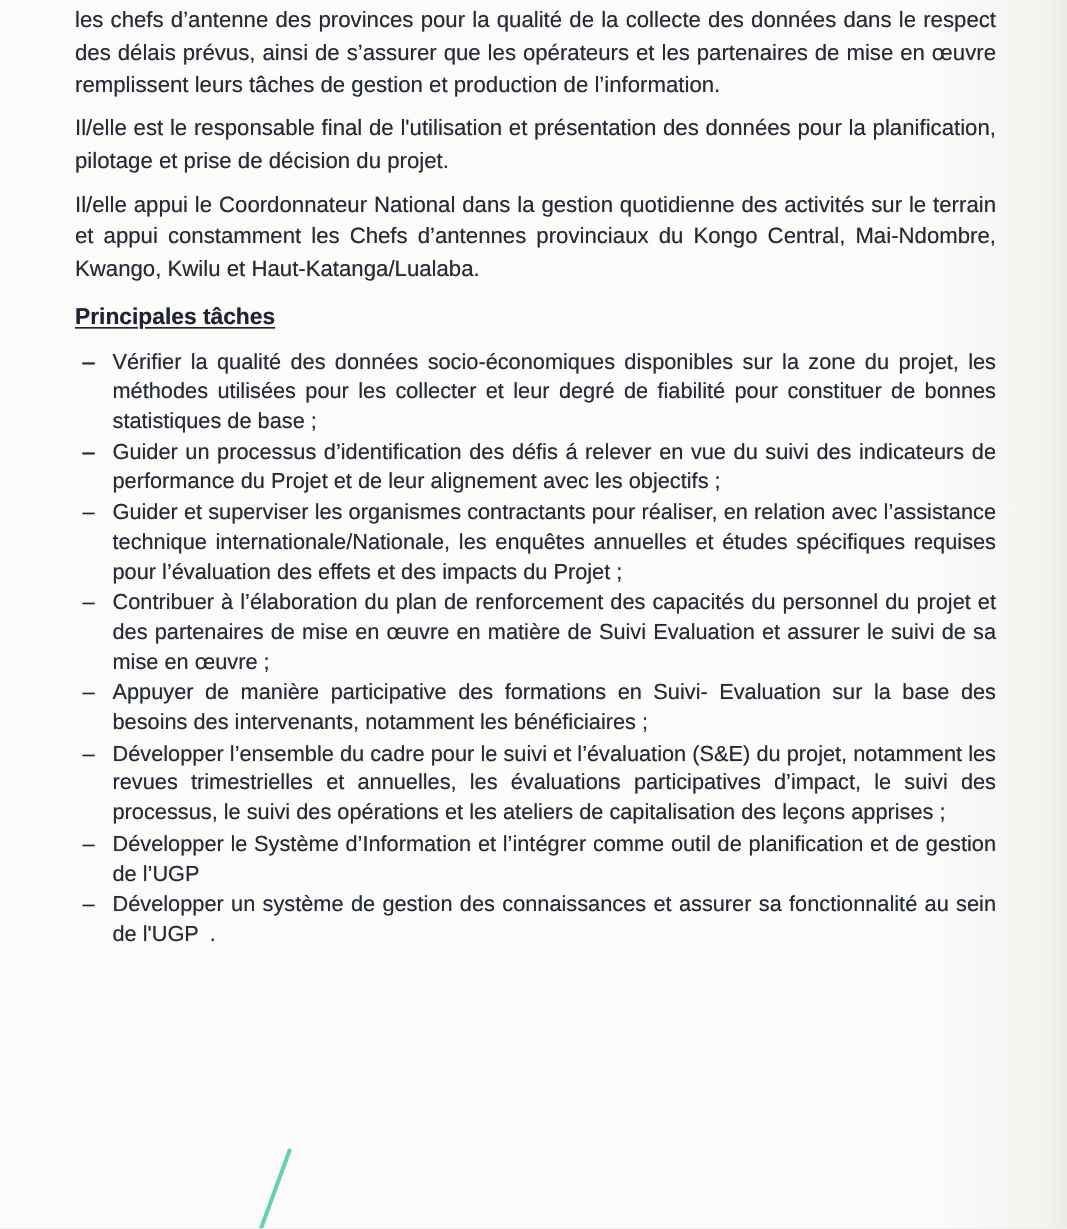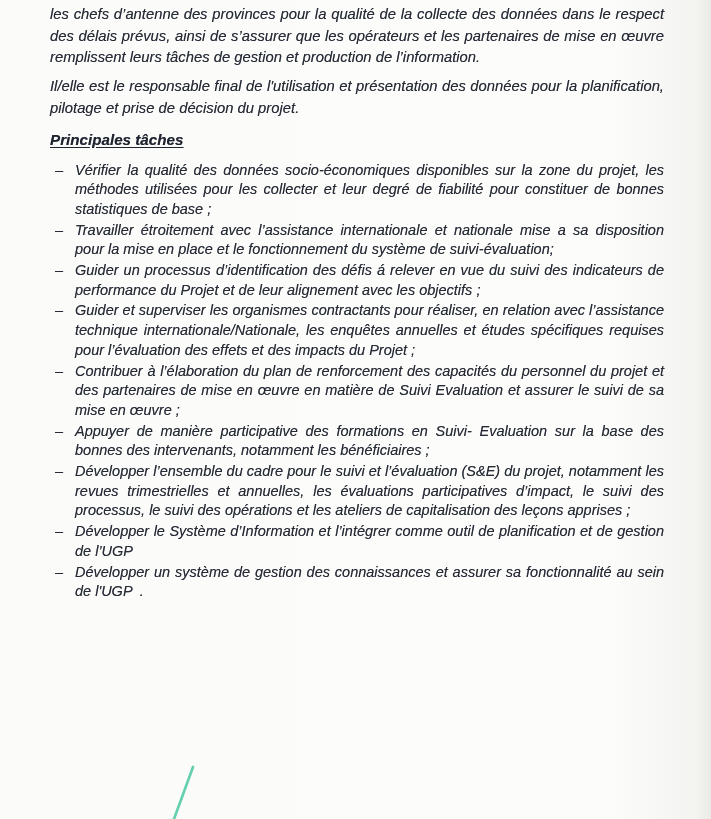--- a/index.html
+++ b/index.html
@@ -9,21 +9,20 @@
     font-family: "Liberation Sans", "DejaVu Sans", sans-serif;
   }
   .page {
     position: relative;
     width: 711px; height: 819px;
     box-sizing: border-box;
     padding: 4px 47px 0 50px;
     overflow: hidden;
     background: linear-gradient(90deg, #fbfbfa 0%, #fcfcfb 86%, #f3f3f0 98%, #eaeae7 100%);
     color: #252a35;
-    font-style: italic;
   }
   .doc-par {
     margin: 0 0 7px 0;
     font-size: 14.8px;
     line-height: 21.7px;
     text-align: justify;
     text-shadow: 0 0 0.5px rgba(37,42,53,0.55);
   }
   .section-heading {
     display: inline-block;
@@ -66,50 +65,50 @@
 <body>
 
 <div class="page">
 
   <p class="doc-par">les chefs d’antenne des provinces pour la qualité de la collecte des données dans le respect des délais prévus, ainsi de s’assurer que les opérateurs et les partenaires de mise en œuvre remplissent leurs tâches de gestion et production de l’information.</p>
 
 
 
   <p class="doc-par">Il/elle est le responsable final de l'utilisation et présentation des données pour la planification, pilotage et prise de décision du projet.</p>
 
+  <p class="doc-par">Il/elle appui le Coordonnateur National dans la gestion quotidienne des activités sur le terrain et appui constamment les Chefs d’antennes provinciaux du Kongo Central, Mai-Ndombre, Kwango, Kwilu et Haut-Katanga/Lualaba.</p>
 
   <h2 class="section-heading">Principales tâches</h2>
 
   <ul class="task-list">
     <li class="task-item">
       <span class="bullet-dash">–</span>
     </li>
     <li class="task-item">
       <span class="bullet-dash">–</span>
       <span>Vérifier la qualité des données socio-économiques disponibles sur la zone du projet, les méthodes utilisées pour les collecter et leur degré de fiabilité pour constituer de bonnes statistiques de base ;</span>
     </li>
     <li class="task-item">
       <span class="bullet-dash">–</span>
-      <span>Travailler étroitement avec l’assistance internationale et nationale mise a sa disposition pour la mise en place et le fonctionnement du système de suivi-évaluation;</span>
     </li>
     <li class="task-item">
       <span class="bullet-dash">–</span>
       <span>Guider un processus d’identification des défis á relever en vue du suivi des indicateurs de performance du Projet et de leur alignement avec les objectifs ;</span>
     </li>
     <li class="task-item">
       <span class="bullet-dash">–</span>
       <span>Guider et superviser les organismes contractants pour réaliser, en relation avec l’assistance technique internationale/Nationale, les enquêtes annuelles et études spécifiques requises pour l’évaluation des effets et des impacts du Projet ;</span>
     </li>
     <li class="task-item">
       <span class="bullet-dash">–</span>
       <span>Contribuer à l’élaboration du plan de renforcement des capacités du personnel du projet et des partenaires de mise en œuvre en matière de Suivi Evaluation et assurer le suivi de sa mise en œuvre ;</span>
     </li>
     <li class="task-item">
       <span class="bullet-dash">–</span>
-      <span>Appuyer de manière participative des formations en Suivi- Evaluation sur la base des bonnes des intervenants, notamment les bénéficiaires ;</span>
+      <span>Appuyer de manière participative des formations en Suivi- Evaluation sur la base des besoins des intervenants, notamment les bénéficiaires ;</span>
     </li>
     <li class="task-item">
       <span class="bullet-dash">–</span>
       <span>Développer l’ensemble du cadre pour le suivi et l’évaluation (S&amp;E) du projet, notamment les revues trimestrielles et annuelles, les évaluations participatives d’impact, le suivi des processus, le suivi des opérations et les ateliers de capitalisation des leçons apprises ;</span>
     </li>
     <li class="task-item">
       <span class="bullet-dash">–</span>
       <span>Développer le Système d’Information et l’intégrer comme outil de planification et de gestion de l’UGP</span>
     </li>
     <li class="task-item">

